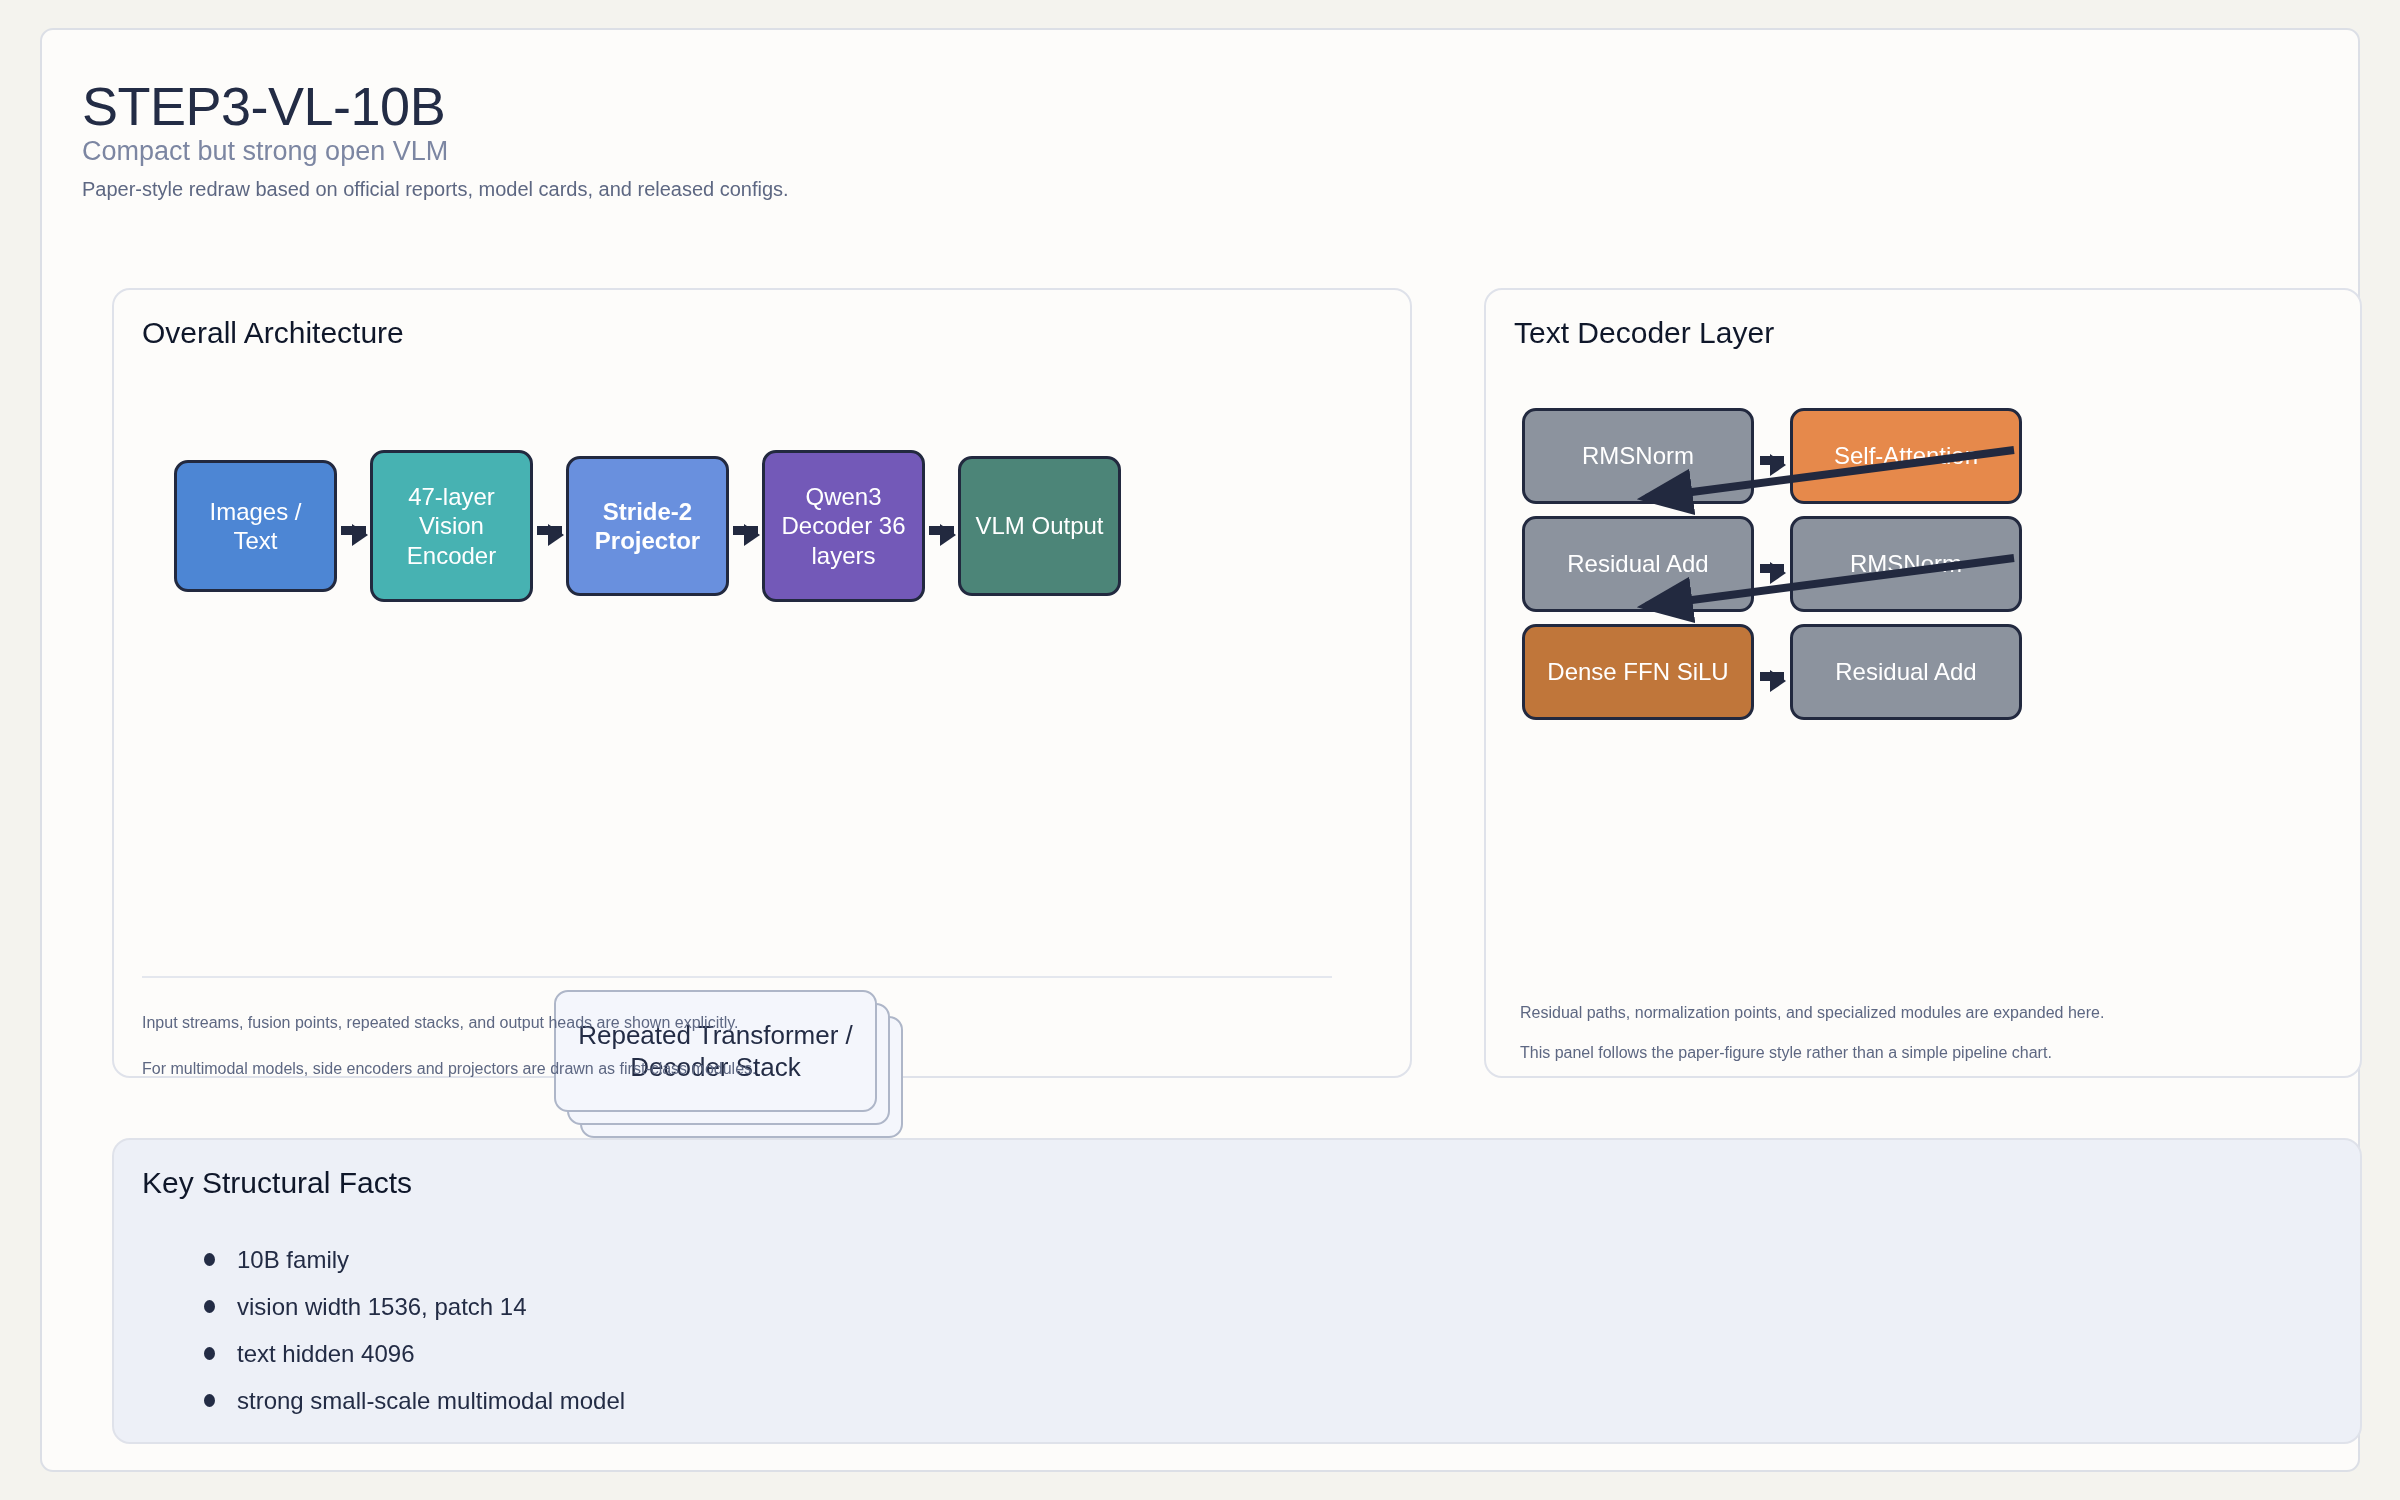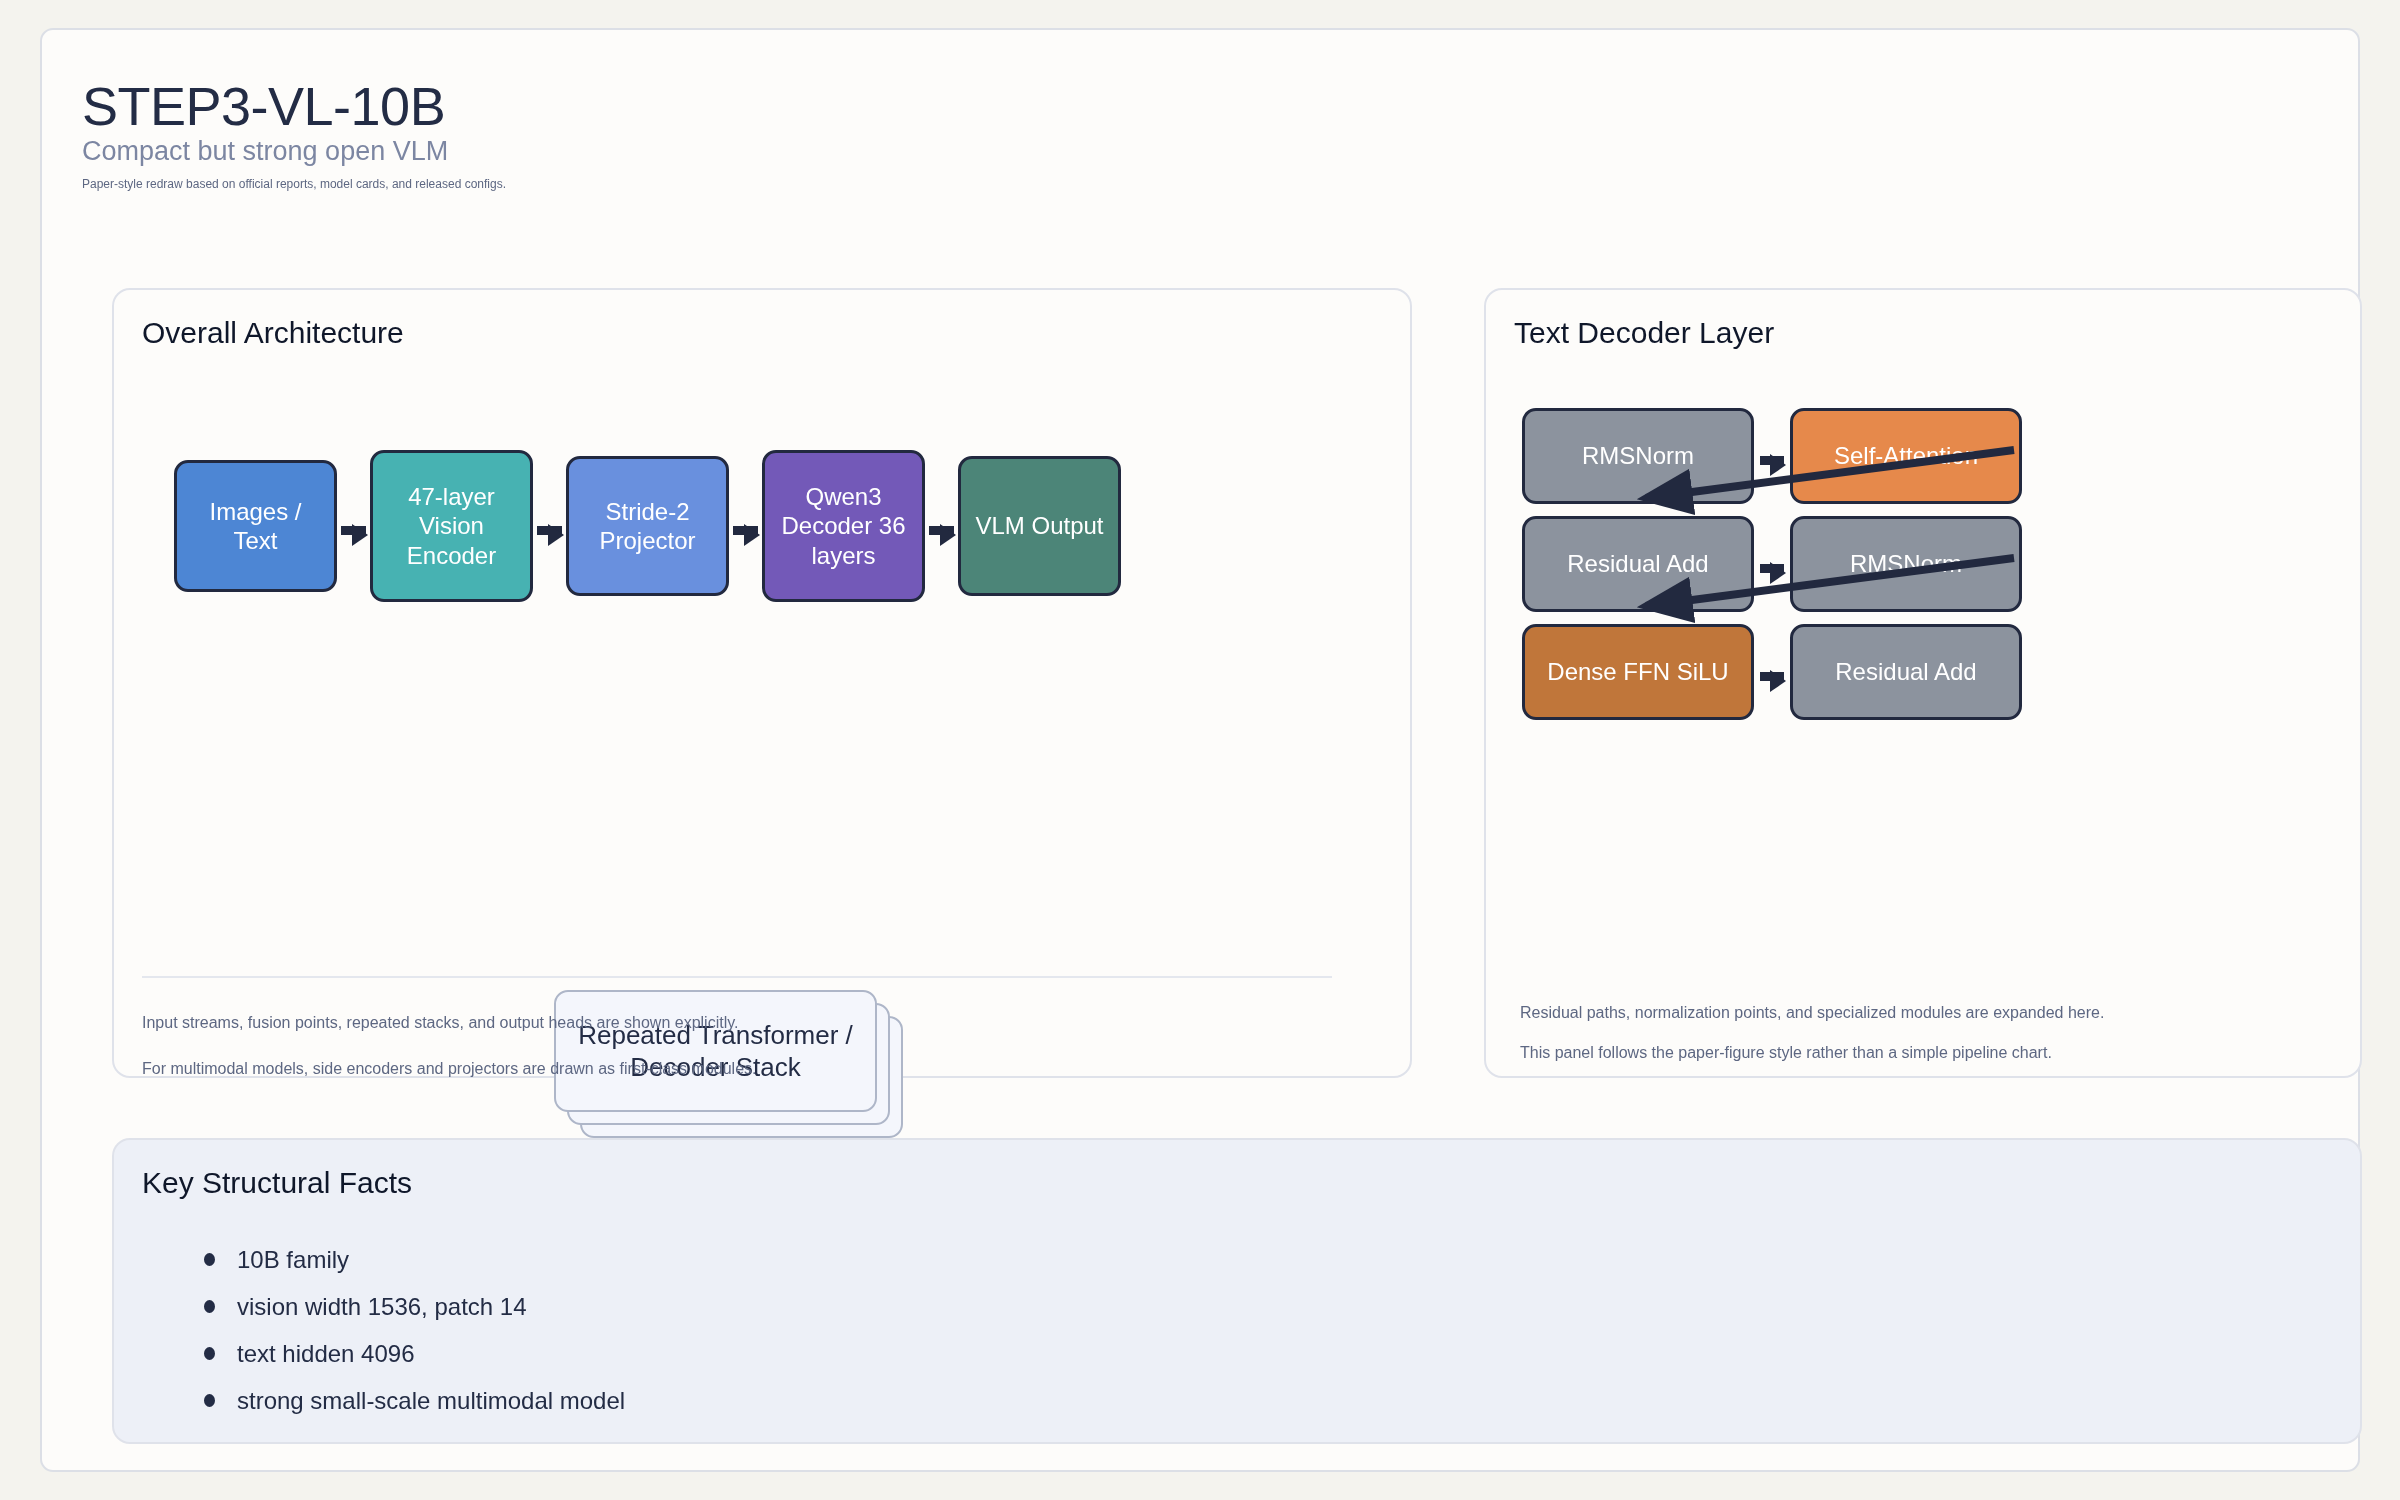--- a/index.html
+++ b/index.html
@@ -31,21 +31,21 @@
     line-height: 1.05;
   }
   .subtitle {
     font-size: 27px;
     color: #7c86a2;
     font-weight: 400;
     margin-top: 2px;
     line-height: 1.1;
   }
   .lede {
-    font-size: 12px;
+    font-size: 20px;
     color: #5d6782;
     margin-top: 12px;
     line-height: 1.1;
   }
 
   
   .panel {
     position: absolute;
     background: #fdfcfa;
     border: 2px solid #dfe2ea;
@@ -160,21 +160,21 @@
     <div class="title">STEP3-VL-10B</div>
     <div class="subtitle">Compact but strong open VLM</div>
     <div class="lede">Paper-style redraw based on official reports, model cards, and released configs.</div>
   </div>
 
   <div class="panel" id="panel-left">
     <div class="panel-title">Overall Architecture</div>
 
     <div class="node" id="node-p0" style="left: 60px; top: 170px; width: 163px; height: 132px; background: rgb(77, 134, 212);">Images / Text</div>
     <div class="node" id="node-p1" style="left: 256px; top: 160px; width: 163px; height: 152px; background: rgb(71, 178, 178);">47-layer<br>Vision<br>Encoder</div>
-    <div class="node" id="node-p2" style="left: 452px; top: 166px; width: 163px; height: 140px; background: rgb(105, 144, 222);">Stride-2<br>Projector</div>
+    <div class="node" id="node-p2" style="left: 452px; top: 166px; width: 163px; height: 140px; background: rgb(105, 144, 222); font-weight: bold;">Stride-2<br>Projector</div>
     <div class="node" id="node-p3" style="left: 648px; top: 160px; width: 163px; height: 152px; background: rgb(115, 89, 184);">Qwen3<br>Decoder 36<br>layers</div>
     <div class="node" id="node-p4" style="left: 844px; top: 166px; width: 163px; height: 140px; background: rgb(76, 133, 120);">VLM Output</div>
 
     <div class="arrow-h" id="arr-p0" style="left: 227px; width: 25px; top: 236px;"></div>
     <div class="arrow-h" id="arr-p1" style="left: 423px; width: 25px; top: 236px;"></div>
     <div class="arrow-h" id="arr-p2" style="left: 619px; width: 25px; top: 236px;"></div>
     <div class="arrow-h" id="arr-p3" style="left: 815px; width: 25px; top: 236px;"></div>
 
     <div class="stack-wrap" style="left:396px; top:700px; width:400px; height:160px;">
       <div class="stack-card c3"></div>

